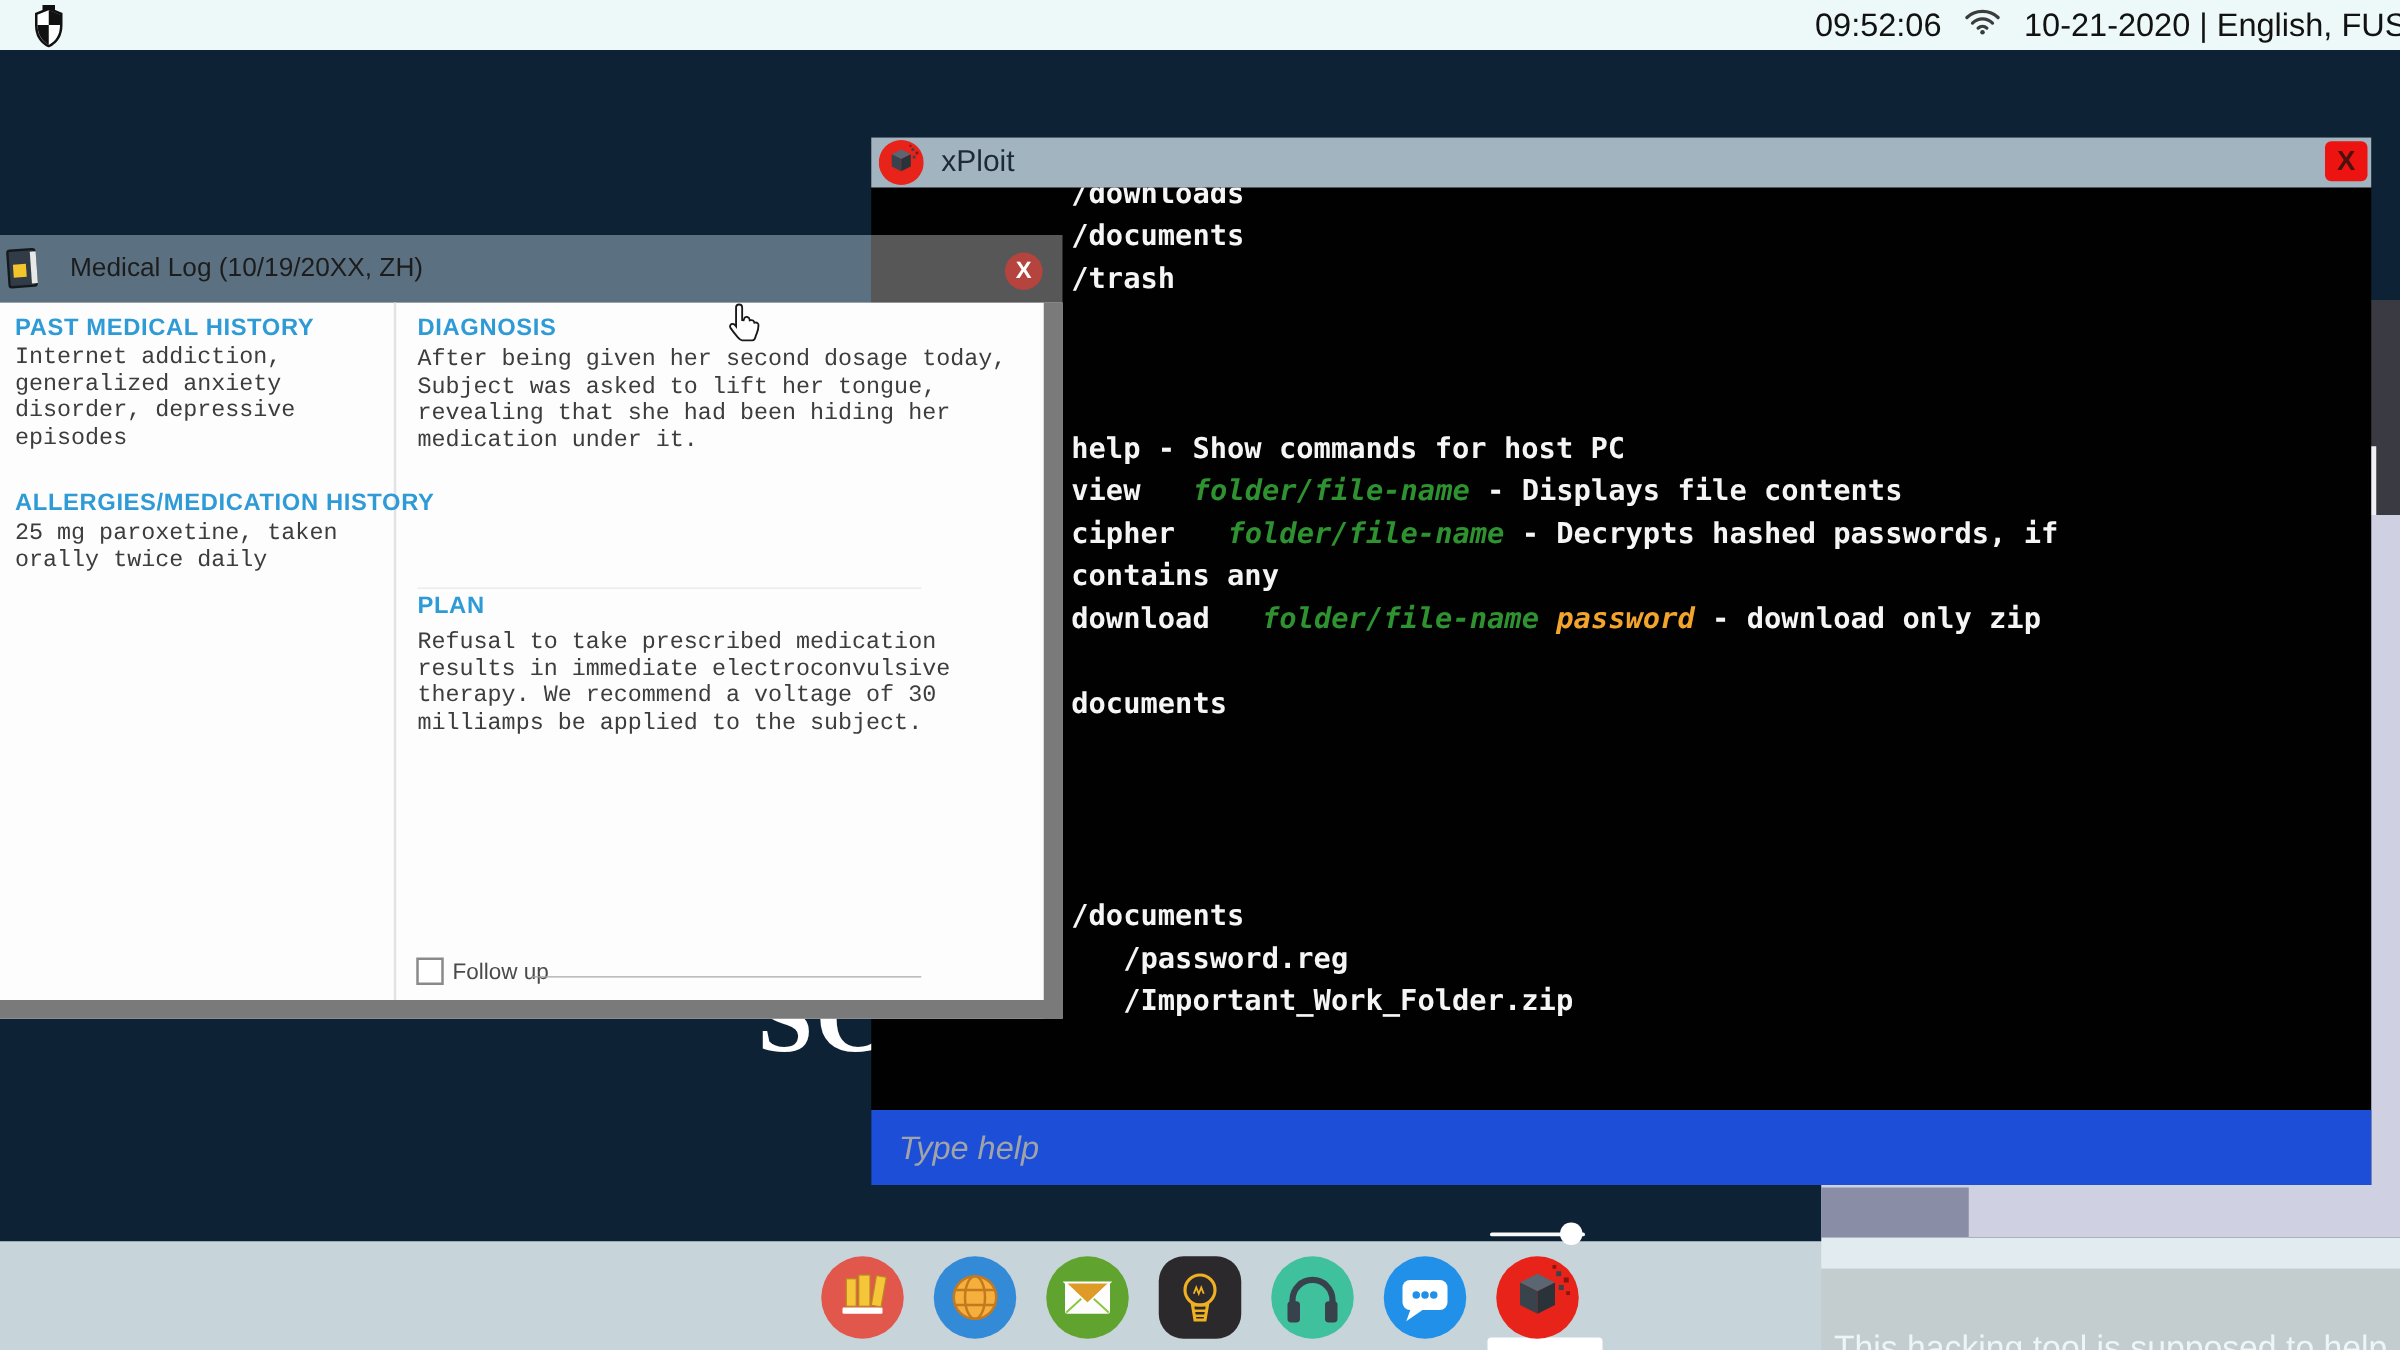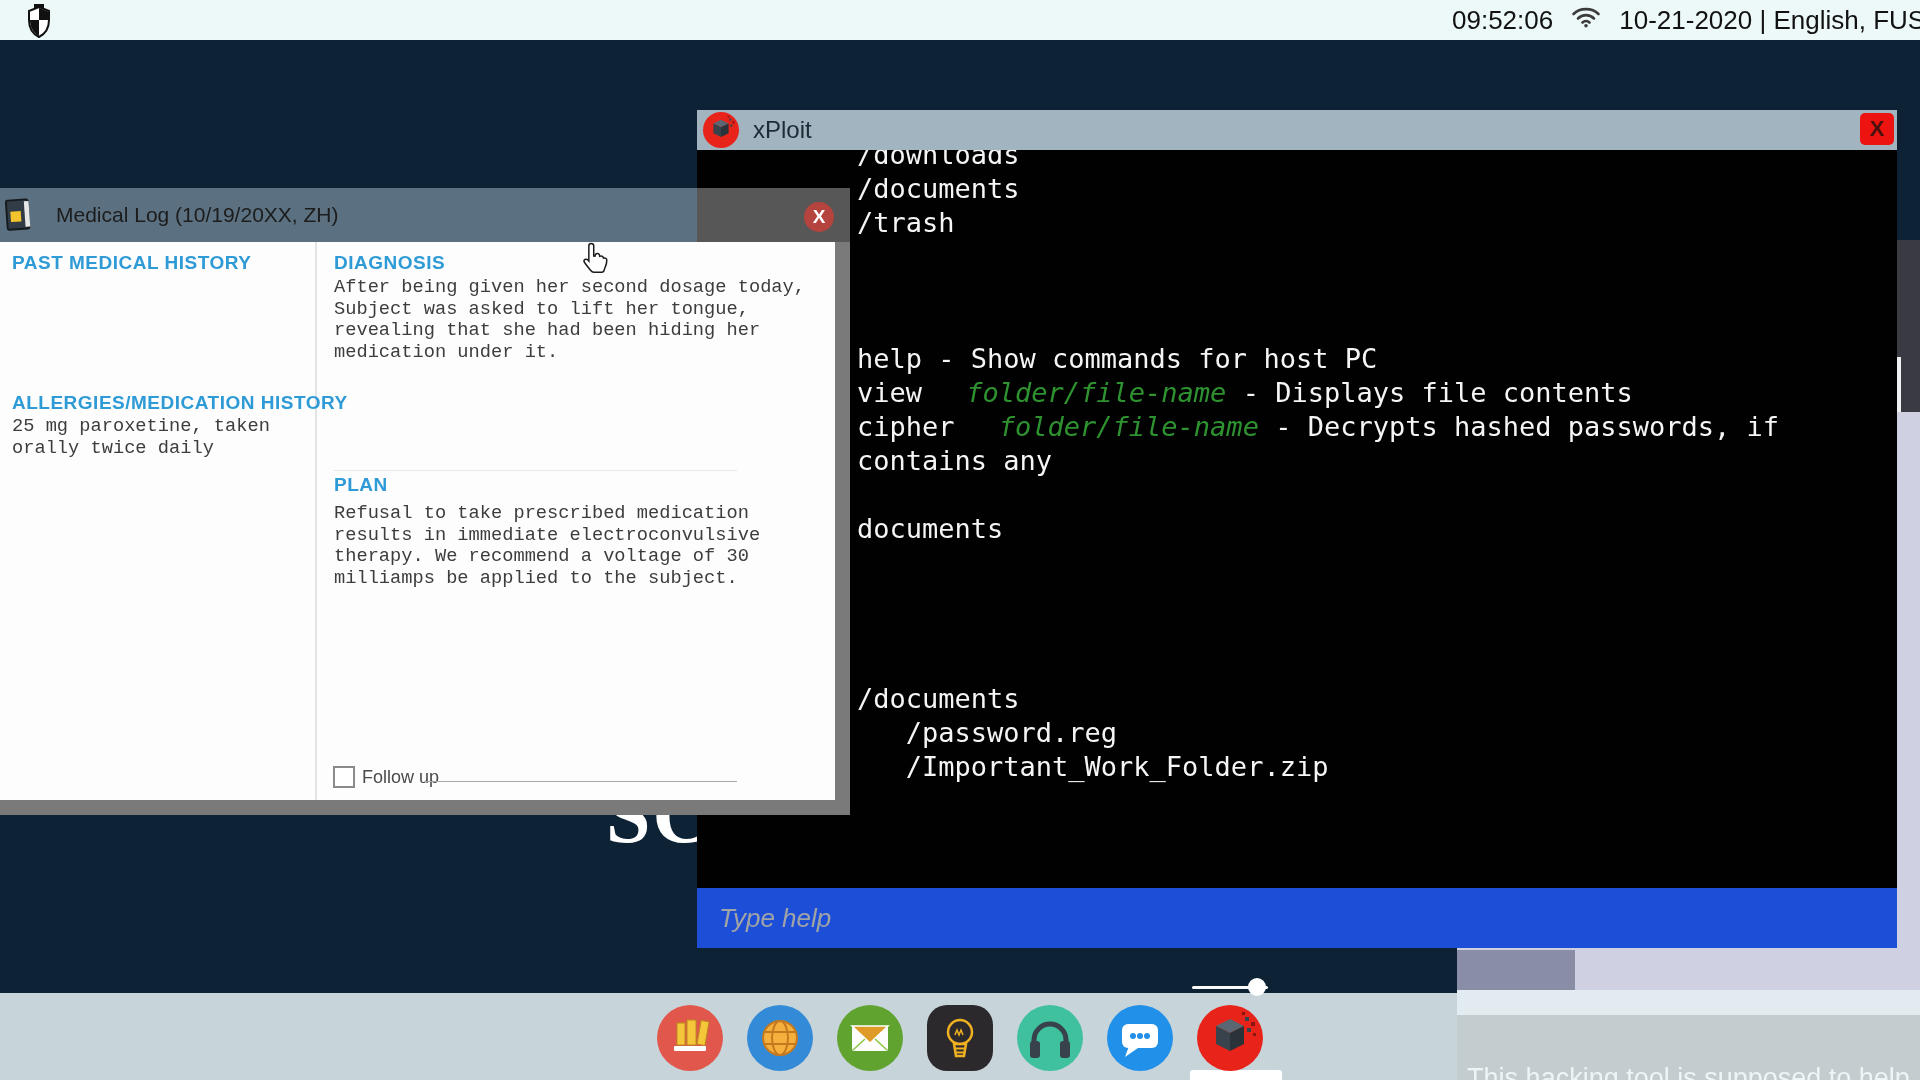--- a/index.html
+++ b/index.html
@@ -35,21 +35,21 @@
   .xp-titlebar{position:absolute;left:0;top:0;width:1200px;height:40px;background:#a2b4bf;}
   .xp-icon{position:absolute;left:6px;top:2px;}
   .xp-title{position:absolute;left:56px;top:0;height:40px;display:flex;align-items:center;
     font-size:24px;color:#1d2b36;}
   .xp-close{position:absolute;left:1163px;top:3px;width:34px;height:32px;background:#ec1310;
     border-radius:5px;color:#4a120e;font-size:22px;font-weight:bold;display:flex;
     align-items:center;justify-content:center;cursor:pointer;}
   .terminal{position:absolute;left:0;top:40px;width:1200px;height:738px;overflow:hidden;}
   .term-lines{position:absolute;left:160px;top:-12px;}
   .term-line{height:34px;line-height:34px;font-family:"DejaVu Sans Mono",monospace;
-    font-weight:normal;font-size:27px;white-space:pre;}
+    font-weight:bold;font-size:23px;white-space:pre;}
   .c-white{color:#f5f5f5;}
   .c-green{color:#2e9230;font-style:italic;margin-left:28px;}
   .c-orange{color:#f3a42c;font-style:italic;}
   .xp-inputbar{position:absolute;left:0;top:778px;width:1200px;height:60px;background:#1d4ed8;}
   .xp-input{width:100%;height:60px;background:transparent;border:none;outline:none;
     padding-left:22px;box-sizing:border-box;font-size:26px;color:#e4e4e4;font-style:italic;}
   .xp-input::placeholder{color:#a0a4a7;font-style:italic;opacity:1;}
 
   
   .medical{position:absolute;left:0;top:188px;width:850px;height:627px;z-index:20;}
@@ -149,20 +149,21 @@
         <div class="term-line"><span class="c-white">/downloads</span></div>
         <div class="term-line"><span class="c-white">/documents</span></div>
         <div class="term-line"><span class="c-white">/trash</span></div>
         <div class="term-line">&nbsp;</div>
         <div class="term-line">&nbsp;</div>
         <div class="term-line">&nbsp;</div>
         <div class="term-line"><span class="c-white">help - Show commands for host PC</span></div>
         <div class="term-line"><span class="c-white">view </span><span class="c-green">folder/file-name</span><span class="c-white"> - Displays file contents</span></div>
         <div class="term-line"><span class="c-white">cipher </span><span class="c-green">folder/file-name</span><span class="c-white"> - Decrypts hashed passwords, if</span></div>
         <div class="term-line"><span class="c-white">contains any</span></div>
+        <div class="term-line"><span class="c-white">download </span><span class="c-green">folder/file-name</span><span class="c-white"> </span><span class="c-orange">password</span><span class="c-white"> - download only zip</span></div>
         <div class="term-line">&nbsp;</div>
         <div class="term-line"><span class="c-white">documents</span></div>
         <div class="term-line">&nbsp;</div>
         <div class="term-line">&nbsp;</div>
         <div class="term-line">&nbsp;</div>
         <div class="term-line">&nbsp;</div>
         <div class="term-line"><span class="c-white">/documents</span></div>
         <div class="term-line"><span class="c-white">   /password.reg</span></div>
         <div class="term-line"><span class="c-white">   /Important_Work_Folder.zip</span></div>
       </div>
@@ -183,20 +184,21 @@
         </g>
       </svg>
     </span>
     <span class="med-title">Medical Log (10/19/20XX, ZH)</span>
     <div class="med-close">X</div>
   </div>
   <div class="med-body">
     <div class="med-divider-v"></div>
     <div class="med-divider-h"></div>
     <div class="med-h h-pmh">PAST MEDICAL HISTORY</div>
+    <div class="med-p p-pmh">Internet addiction, generalized anxiety disorder, depressive episodes</div>
     <div class="med-h h-all">ALLERGIES/MEDICATION HISTORY</div>
     <div class="med-p p-all">25 mg paroxetine, taken orally twice daily</div>
     <div class="med-h h-dia">DIAGNOSIS</div>
     <div class="med-p p-dia">After being given her second dosage today, Subject was asked to lift her tongue, revealing that she had been hiding her medication under it.</div>
     <div class="med-h h-pln">PLAN</div>
     <div class="med-p p-pln">Refusal to take prescribed medication results in immediate electroconvulsive therapy. We recommend a voltage of 30 milliamps be applied to the subject.</div>
     <div class="fu-box"></div>
     <div class="fu-label">Follow up</div>
     <div class="fu-line"></div>
   </div>

